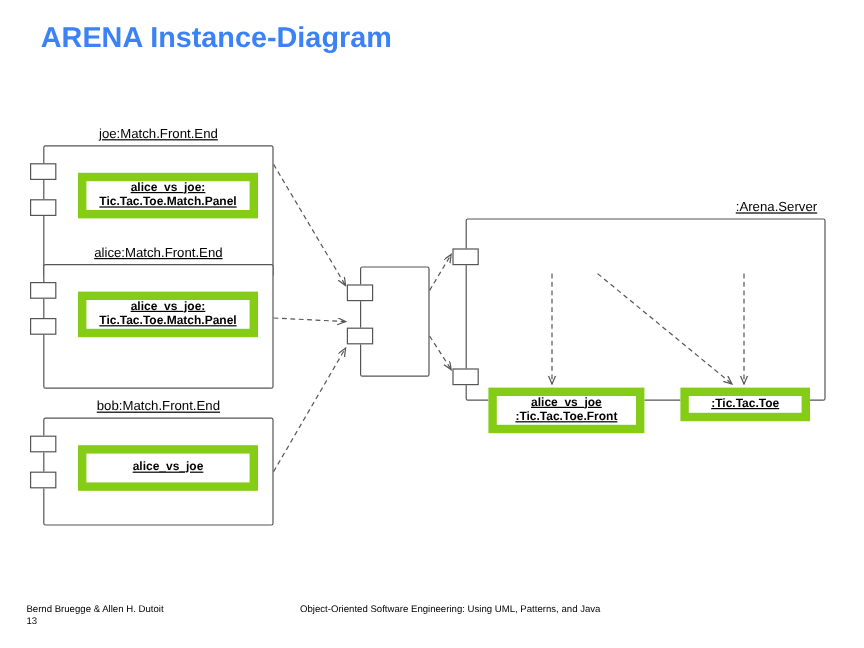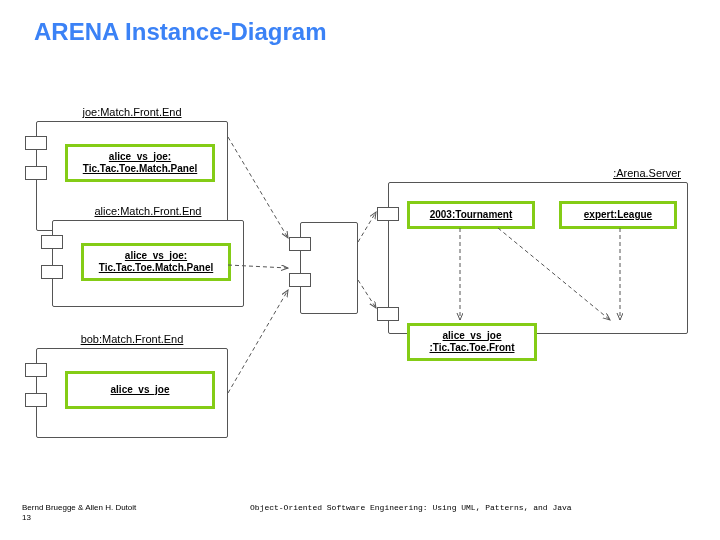--- a/index.html
+++ b/index.html
@@ -18,21 +18,21 @@
     position: absolute;
     width: 22px;
     height: 14px;
     border: 1px solid #555;
     background: #fff;
     left: -12px;
   }
   
   .instance {
     position: absolute;
-    border: 3px solid #84cc16;
+    border: 7px solid #84cc16;
     background: #fff;
     text-align: center;
     font-size: 10px;
     line-height: 1.25;
     font-weight: bold;
     display: flex;
     flex-direction: column;
     justify-content: center;
     padding: 2px 4px;
   }
@@ -41,41 +41,41 @@
   .hdr {
     position: absolute;
     top: -16px;
     font-size: 11px;
     text-decoration: underline;
     white-space: nowrap;
     font-weight: normal;
   }
   .footer-left { position: absolute; bottom: 28px; left: 22px; font-size: 8px; }
   .footer-page { position: absolute; bottom: 18px; left: 22px; font-size: 8px; }
-  .footer-center { position: absolute; bottom: 28px; left: 250px; font-size: 8px; font-family: Liberation Mono, monospace; }
+  .footer-center { position: absolute; bottom: 28px; left: 250px; font-size: 8px; }
   svg.lines { position: absolute; top: 0; left: 0; width: 100%; height: 100%; pointer-events: none; }
 </style>
 </head>
 <body>
 
 <div class="title">ARENA Instance-Diagram</div>
 
 <div class="diagram">
 
   <div class="component" style="left:16px; top:22px; width:192px; height:110px;margin-top:29px;">
     <div class="hdr" style="left:50%; transform:translateX(-50%);">joe:Match.Front.End</div>
     <div class="tab" style="top:14px;"></div>
     <div class="tab" style="top:44px;"></div>
     <div class="instance" style="left:28px; top:22px; width:150px; height:38px;">
       <span class="l1">alice_vs_joe:</span>
       <span class="l2">Tic.Tac.Toe.Match.Panel</span>
     </div>
   </div>
 
-  <div class="component" style="left:32px; top:150px; width:192px; height:87px;">
+  <div class="component" style="left:16px; top:150px; width:192px; height:104px;">
     <div class="hdr" style="left:50%; transform:translateX(-50%);">alice:Match.Front.End</div>
     <div class="tab" style="top:14px;"></div>
     <div class="tab" style="top:44px;"></div>
     <div class="instance" style="left:28px; top:22px; width:150px; height:38px;">
       <span class="l1">alice_vs_joe:</span>
       <span class="l2">Tic.Tac.Toe.Match.Panel</span>
     </div>
   </div>
 
   <div class="component" style="left:16px; top:278px; width:192px; height:90px;">
@@ -90,29 +90,26 @@
   <div class="component" style="left:280px; top:152px; width:58px; height:92px;">
     <div class="tab" style="top:14px;"></div>
     <div class="tab" style="top:50px;"></div>
   </div>
 
   <div class="component" style="left:368px; top:112px; width:300px; height:152px;">
     <div class="hdr" style="right:6px;">:Arena.Server</div>
     <div class="tab" style="top:24px;"></div>
     <div class="tab" style="top:124px;"></div>
 
-    <div class="instance" style="left:18px; top:18px; width:128px; height:28px;">
-      <span class="l1">2003:Tournament</span>
-    </div>
-    <div class="instance" style="left:170px; top:18px; width:118px; height:28px;">
-      <span class="l1">expert:League</span>
-    </div>
     <div class="instance" style="left:18px; top:140px; width:130px; height:38px;">
       <span class="l1">alice_vs_joe</span>
       <span class="l2">:Tic.Tac.Toe.Front</span>
+    </div>
+    <div class="instance" style="left:178px; top:140px; width:108px; height:28px;">
+      <span class="l1">:Tic.Tac.Toe</span>
     </div>
   </div>
 
   <svg class="lines" viewBox="0 0 680 390">
     <defs>
       <marker id="arrow" markerWidth="8" markerHeight="8" refX="7" refY="3" orient="auto">
         <path d="M0,0 L7,3 L0,6" fill="none" stroke="#555" stroke-width="1"></path>
       </marker>
     </defs>
 

